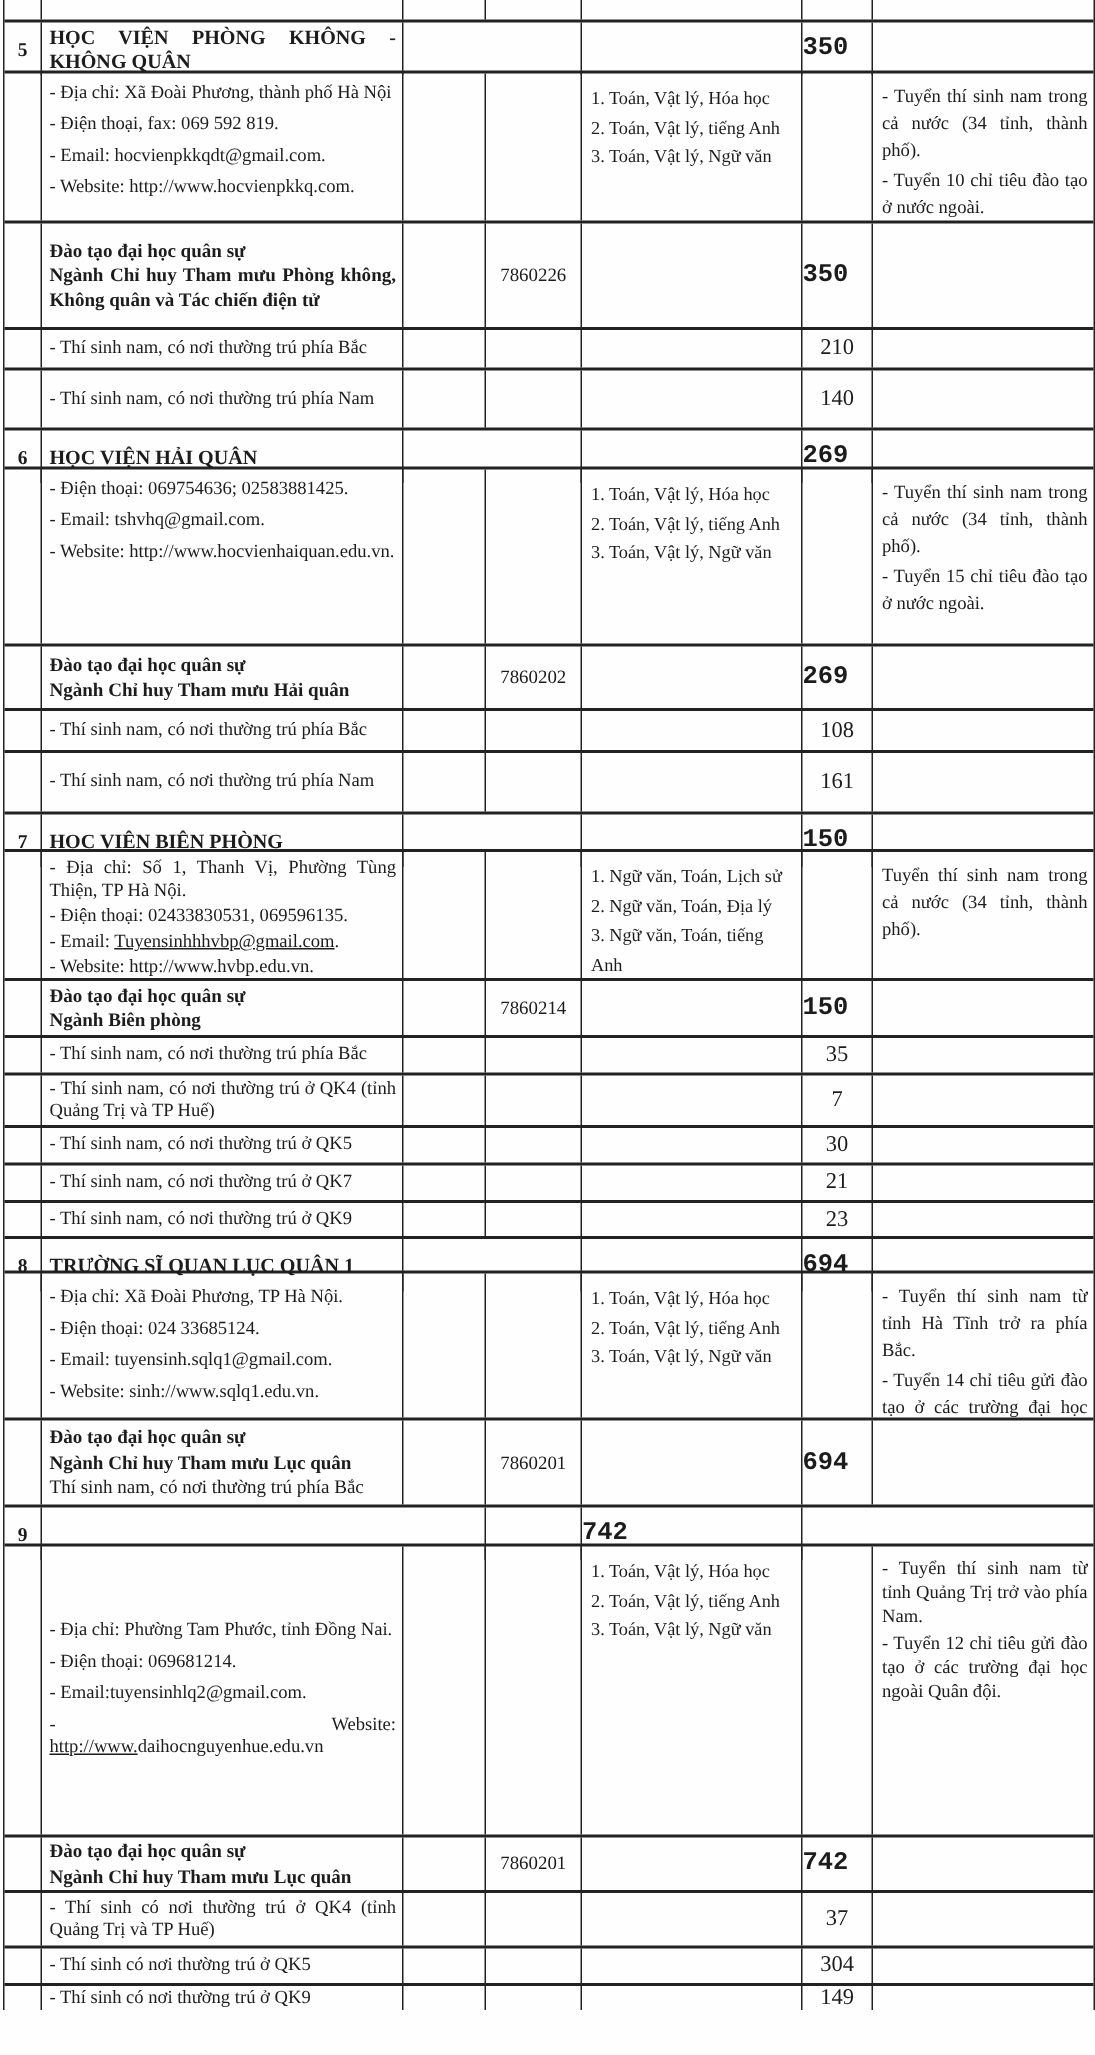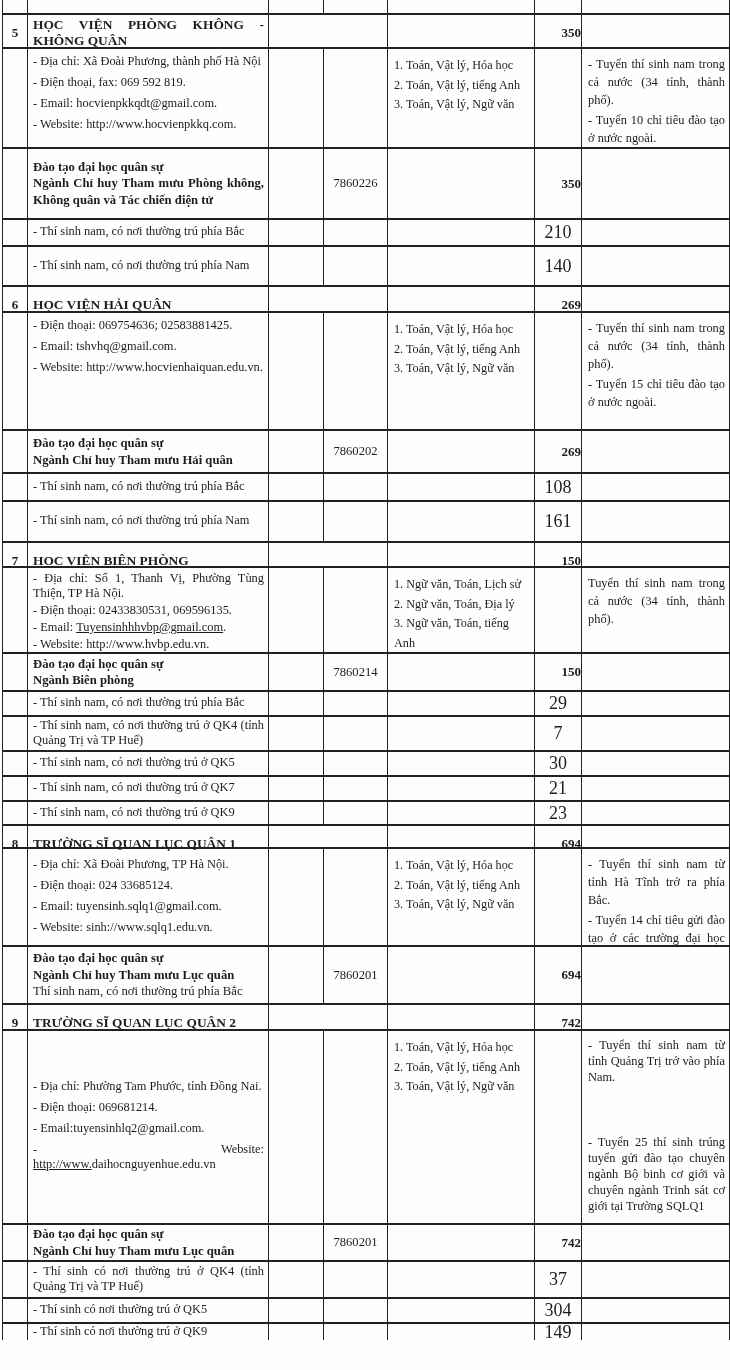--- a/index.html
+++ b/index.html
@@ -23,37 +23,37 @@
     box-sizing:border-box;overflow:hidden;
     display:flex;flex-direction:column;justify-content:flex-start;
     min-width:0;
   }
   .cell:last-child{border-right:none;}
   .vc{justify-content:center;}
   
   .c-no{font-weight:bold;font-size:13px;text-align:center;justify-content:center;}
   .c-name{font-weight:bold;font-size:13.4px;line-height:16px;text-align:justify;text-align-last:left;padding:1px 4px 1px 5px;justify-content:center;}
   .c-code{font-weight:bold;font-size:17px;letter-spacing:.4px;text-align:center;justify-content:center;margin-top:35px;}
-  .c-quota{font-weight:bold;font-size:13px;text-align:right;justify-content:center;}
+  .c-quota{font-weight:bold;font-size:17px;text-align:left;justify-content:center;font-family:Liberation Mono, monospace;}
   
   .c-addr{font-size:12.4px;line-height:15px;padding:5px 4px 2px 5px;}
   .c-addr p{margin:0 0 6px;text-align:justify;text-align-last:left;}
   .c-addr.tight{padding-top:3px;}
   .c-addr.tight p{margin-bottom:2px;}
   .c-subj{font-size:12.2px;line-height:19.5px;padding:7px 2px 0 6px;}
   .c-notes{font-size:12.4px;line-height:18px;padding:6px 4px 20px 6px;}
   .c-notes p{margin:0 0 2px;text-align:justify;text-align-last:left;}
   
   .c-prog{font-size:12.7px;line-height:16.5px;padding:3px 4px 3px 5px;justify-content:center;}
   .c-prog div{text-align:justify;text-align-last:left;}
   .c-prog .b{font-weight:bold;}
   .c-pcode{font-size:12.6px;text-align:center;justify-content:center;}
   
   .c-label{font-size:12.4px;line-height:15px;text-align:justify;text-align-last:left;padding:2px 4px 4px 5px;justify-content:center;}
-  .c-val{font-size:18px;text-align:center;justify-content:center;}
+  .c-val{font-size:15px;text-align:center;justify-content:center;}
   .u{text-decoration:underline;}
   .nw{white-space:nowrap;}
 </style>
 </head>
 <body>
 
 <div class="table" id="tbl">
     <div class="row" style="height: 13px;">
       <div class="cell"></div>
       <div class="cell"></div>
@@ -222,21 +222,21 @@
       <div class="cell"></div>
       <div class="cell c-quota">150</div>
       <div class="cell"></div>
     </div>
     <div class="row" style="height: 25px;">
       <div class="cell"></div>
       <div class="cell c-label">- Thí sinh nam, có nơi thường trú phía Bắc</div>
       <div class="cell"></div>
       <div class="cell"></div>
       <div class="cell"></div>
-      <div class="cell c-val">29</div>
+      <div class="cell c-val">35</div>
       <div class="cell"></div>
     </div>
     <div class="row" style="height: 35px;">
       <div class="cell"></div>
       <div class="cell c-label">- Thí sinh nam, có nơi thường trú ở QK4 (tỉnh Quảng Trị và TP Huế)</div>
       <div class="cell"></div>
       <div class="cell"></div>
       <div class="cell"></div>
       <div class="cell c-val">7</div>
       <div class="cell"></div>
@@ -306,21 +306,20 @@
         <div>Thí sinh nam, có nơi thường trú phía Bắc</div>
       </div>
       <div class="cell"></div>
       <div class="cell c-pcode">7860201</div>
       <div class="cell"></div>
       <div class="cell c-quota">694</div>
       <div class="cell"></div>
     </div>
     <div class="row" style="height: 26px;">
       <div class="cell c-no">9</div>
-      <div class="cell c-name">TRƯỜNG SĨ QUAN LỤC QUÂN 2</div>
       <div class="cell c-code">LBH</div>
       <div class="cell"></div>
       <div class="cell"></div>
       <div class="cell c-quota">742</div>
       <div class="cell"></div>
     </div>
     <div class="row" style="height: 194px;">
       <div class="cell"></div>
       <div class="cell c-addr vc">
         <p><span>- Địa chỉ: Phường Tam Phước, tỉnh Đồng Nai.</span></p>
@@ -329,23 +328,22 @@
         <p><span>- Website: </span><span class="nw"><span class="u">http://www.</span><span>daihocnguyenhue.edu.vn</span></span></p>
       </div>
       <div class="cell"></div>
       <div class="cell"></div>
       <div class="cell c-subj">
         <div>1. Toán, Vật lý, Hóa học</div>
         <div>2. Toán, Vật lý, tiếng Anh</div>
         <div>3. Toán, Vật lý, Ngữ văn</div>
       </div>
       <div class="cell"></div>
-      <div class="cell c-notes" style="line-height: 16px; gap: 47px;">
+      <div class="cell c-notes" style="line-height: 16px;">
         <p>- Tuyển thí sinh nam từ tỉnh Quảng Trị trở vào phía Nam.</p>
-        <p>- Tuyển 25 thí sinh trúng tuyển gửi đào tạo chuyên ngành Bộ binh cơ giới và chuyên ngành Trinh sát cơ giới tại Trường SQLQ1</p>
         <p>- Tuyển 12 chỉ tiêu gửi đào tạo ở các trường đại học ngoài Quân đội.</p>
       </div>
     </div>
     <div class="row" style="height: 37px;">
       <div class="cell"></div>
       <div class="cell c-prog">
         <div class="b">Đào tạo đại học quân sự</div>
         <div class="b">Ngành Chỉ huy Tham mưu Lục quân</div>
       </div>
       <div class="cell"></div>

